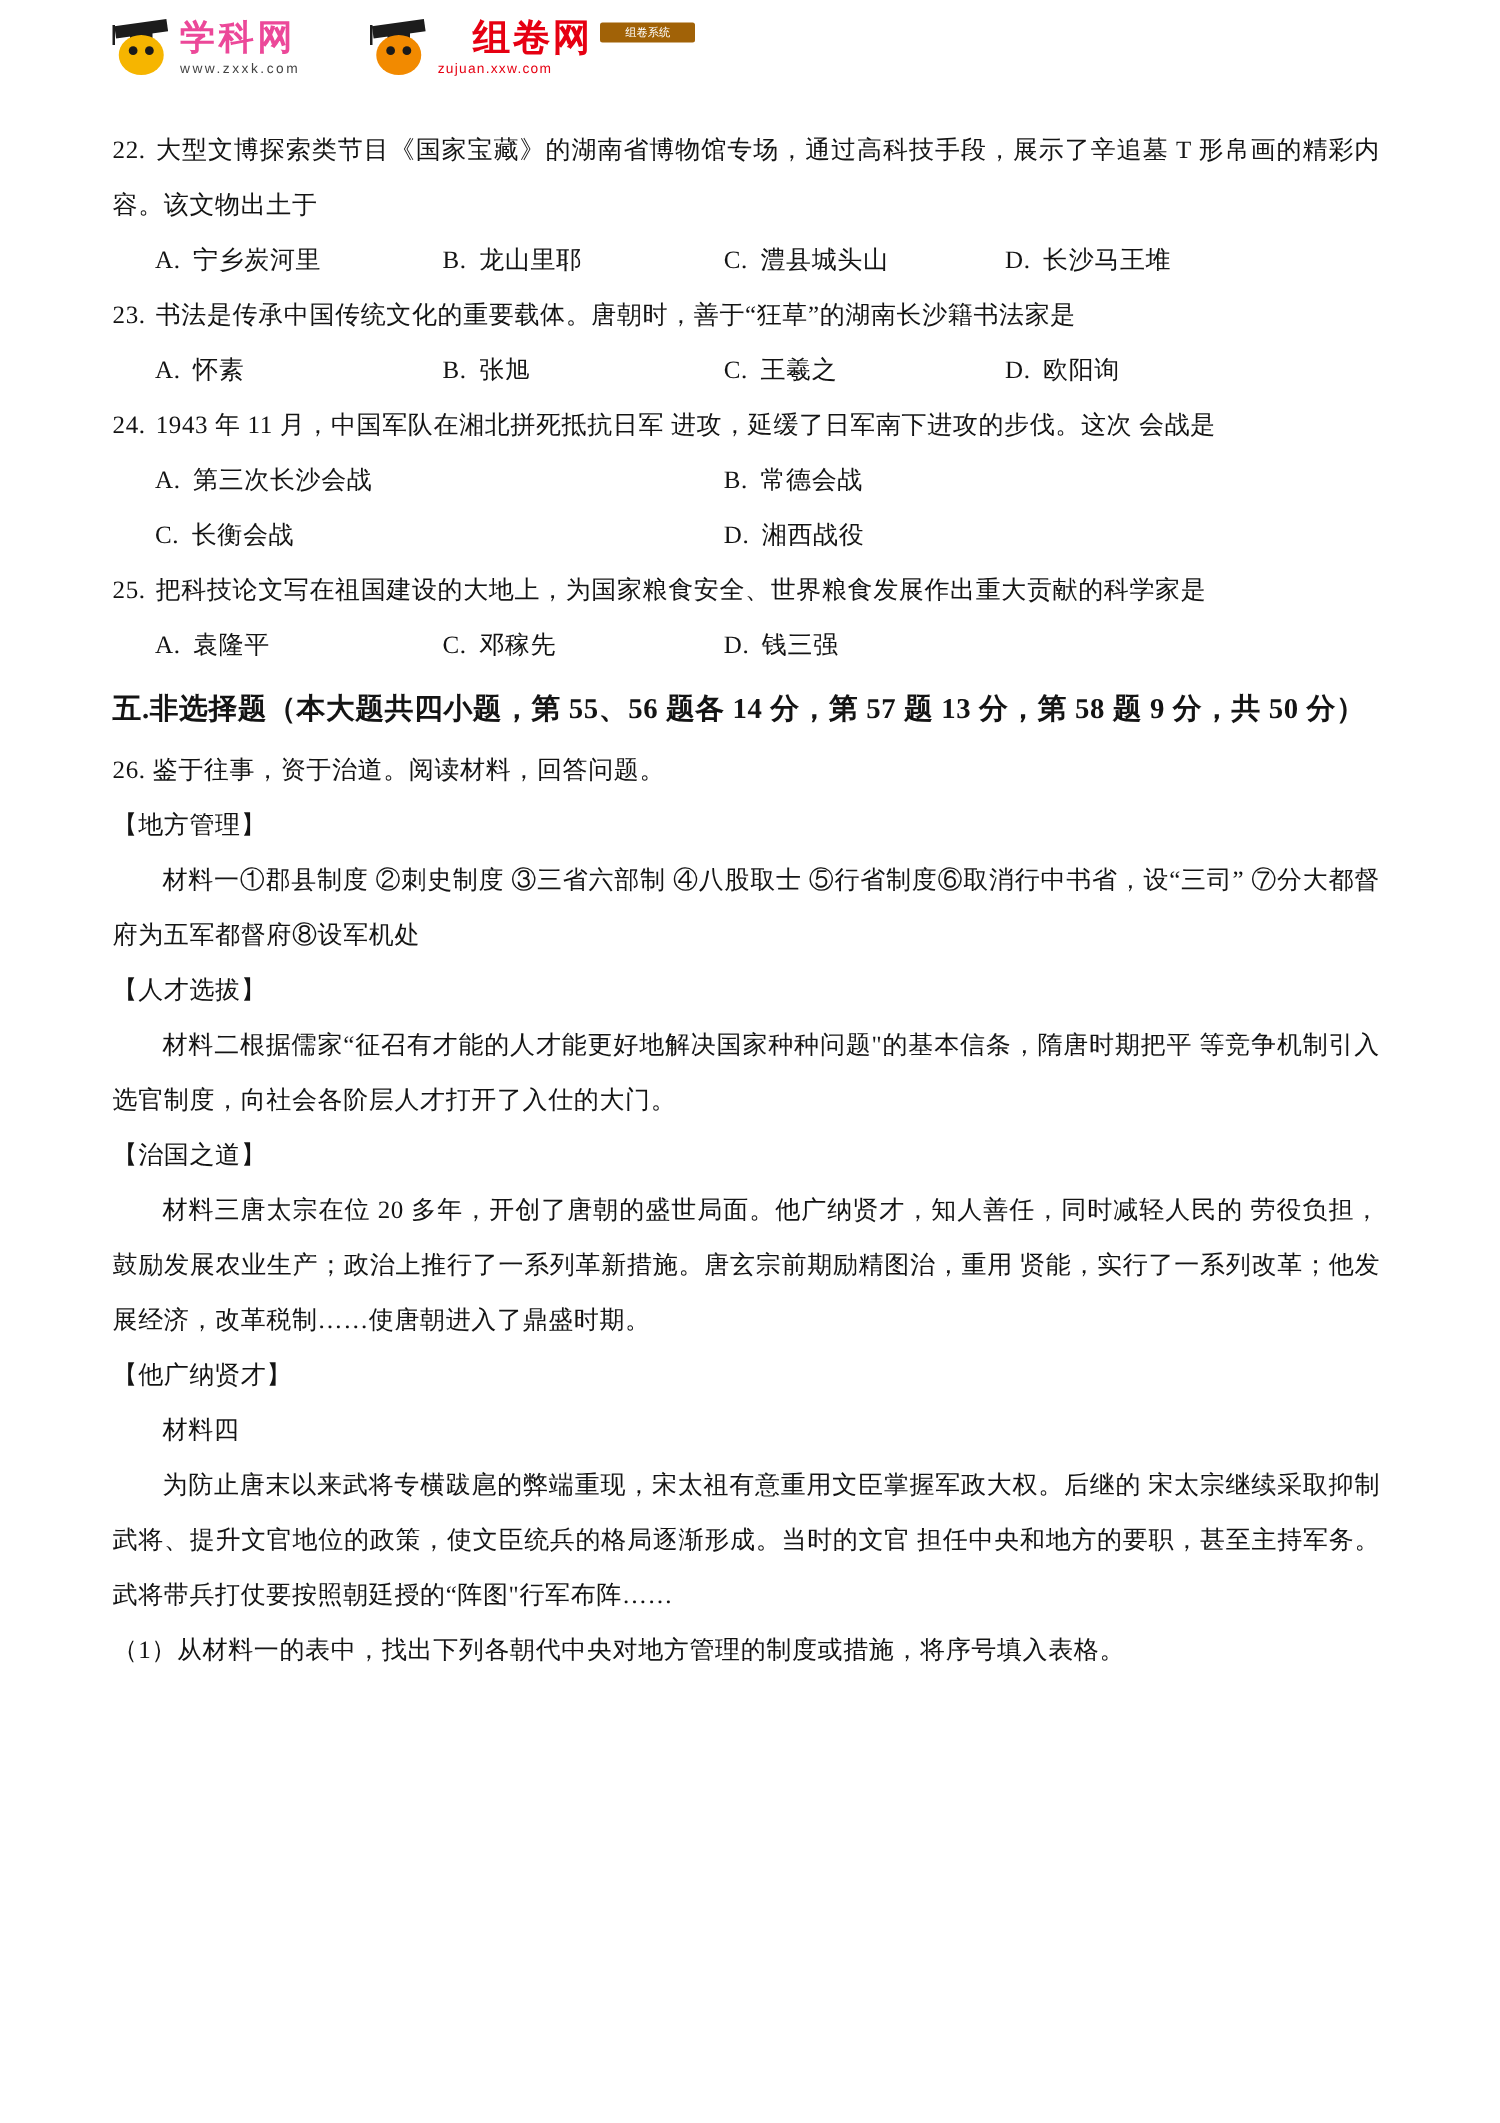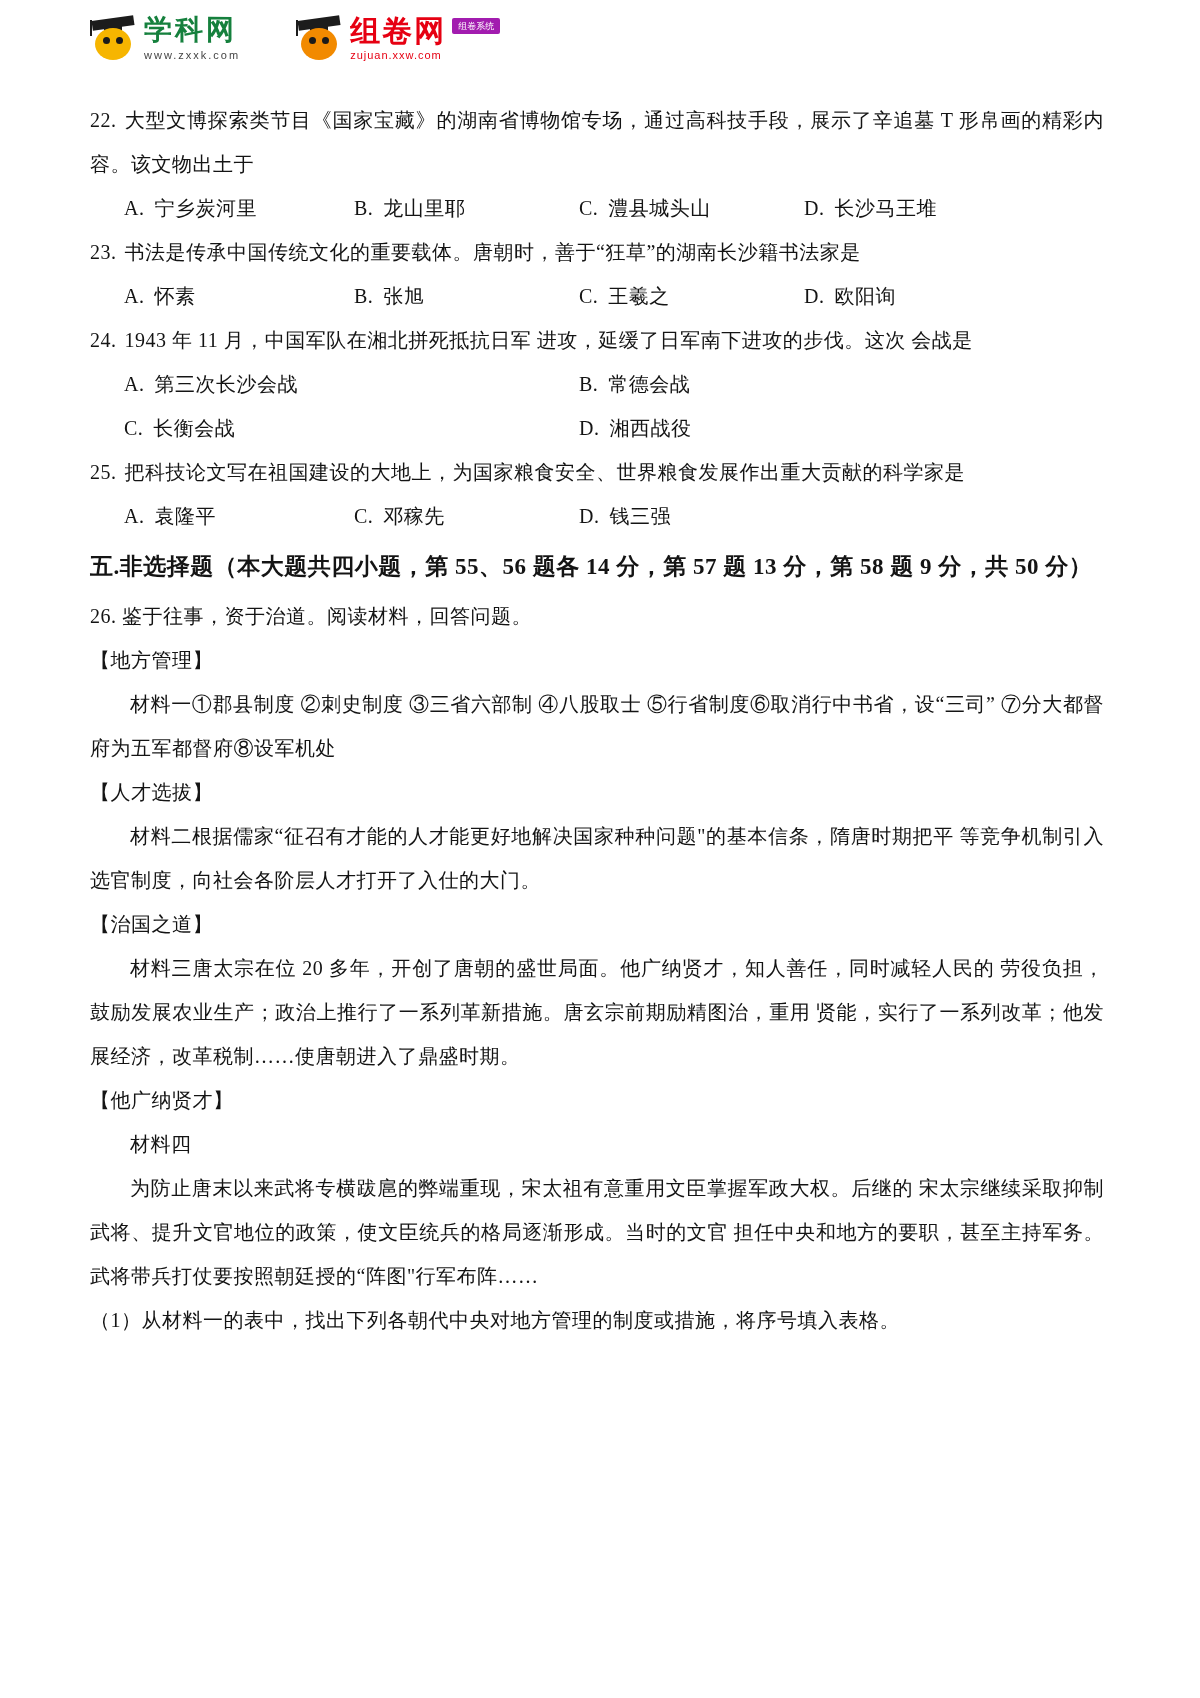--- a/index.html
+++ b/index.html
@@ -81,46 +81,46 @@
     left: 0px;
     width: 2px;
     height: 16px;
     background: #1c1c1c;
   }
   .logo-text-col { display: flex; flex-direction: column; line-height: 1.1; }
   .zxxk-title {
     font-family: "Liberation Sans", sans-serif;
     font-weight: bold;
     font-size: 28px;
-    color: #15803d;
+    color: #ec4899;
     letter-spacing: 3px;
   }
   .zxxk-url {
     font-family: Liberation Sans, sans-serif;
     font-size: 11px;
     color: #444444;
     letter-spacing: 2px;
     margin-top: 3px;
   }
-  .zujuan-row { display: flex; align-items: flex-start; gap: 6px; }
+  .zujuan-row { display: flex; align-items: flex-start; gap: 6px; margin-left: 28px; }
   .zujuan-title {
     font-family: "Liberation Sans", sans-serif;
     font-weight: bold;
     font-size: 30px;
     color: #e60012;
     letter-spacing: 2px;
   }
   .zujuan-badge {
     margin-top: 4px;
-    background: #a21caf;
+    background: #a16207;
     color: #ffffff;
     font-family: "Liberation Sans", sans-serif;
     font-size: 9px;
     line-height: 12px;
-    padding: 2px 6px;
+    padding: 2px 20px;
     border-radius: 2px;
     white-space: nowrap;
   }
   .zujuan-url {
     font-family: "Liberation Sans", sans-serif;
     font-size: 11px;
     color: #e60012;
     letter-spacing: 1px;
     margin-top: 2px;
   }

